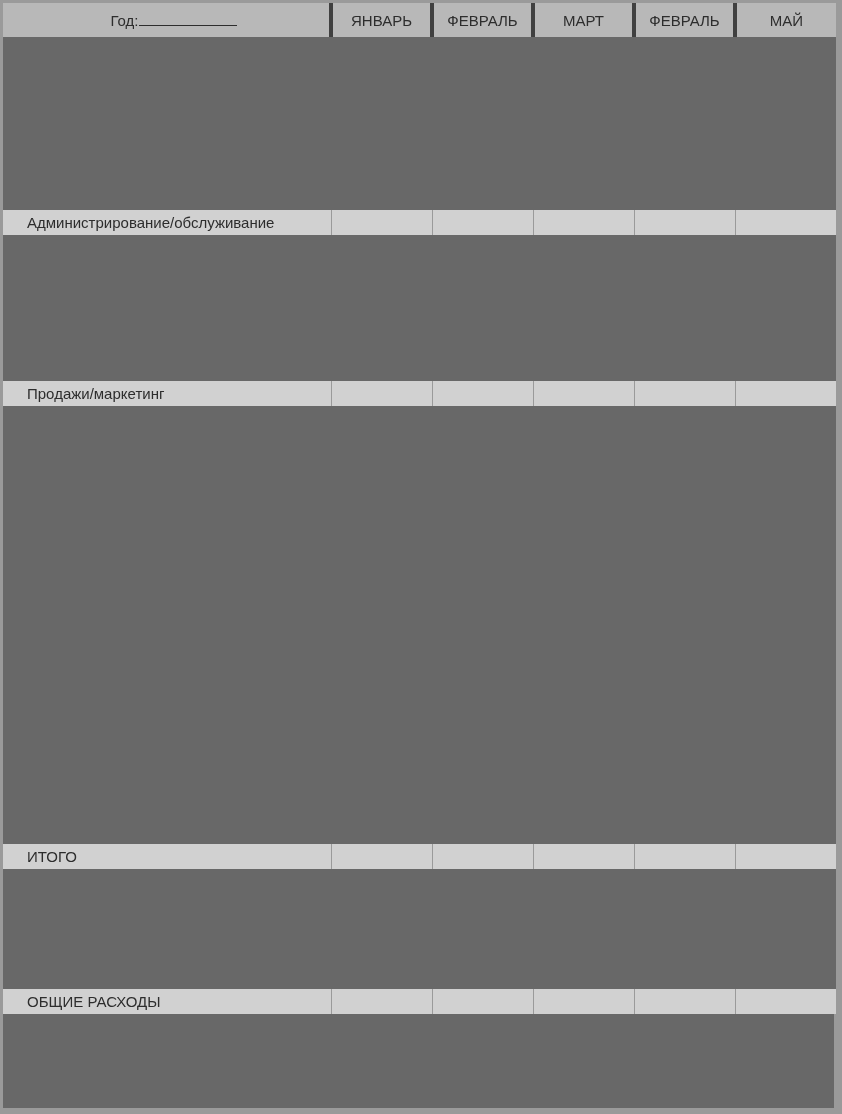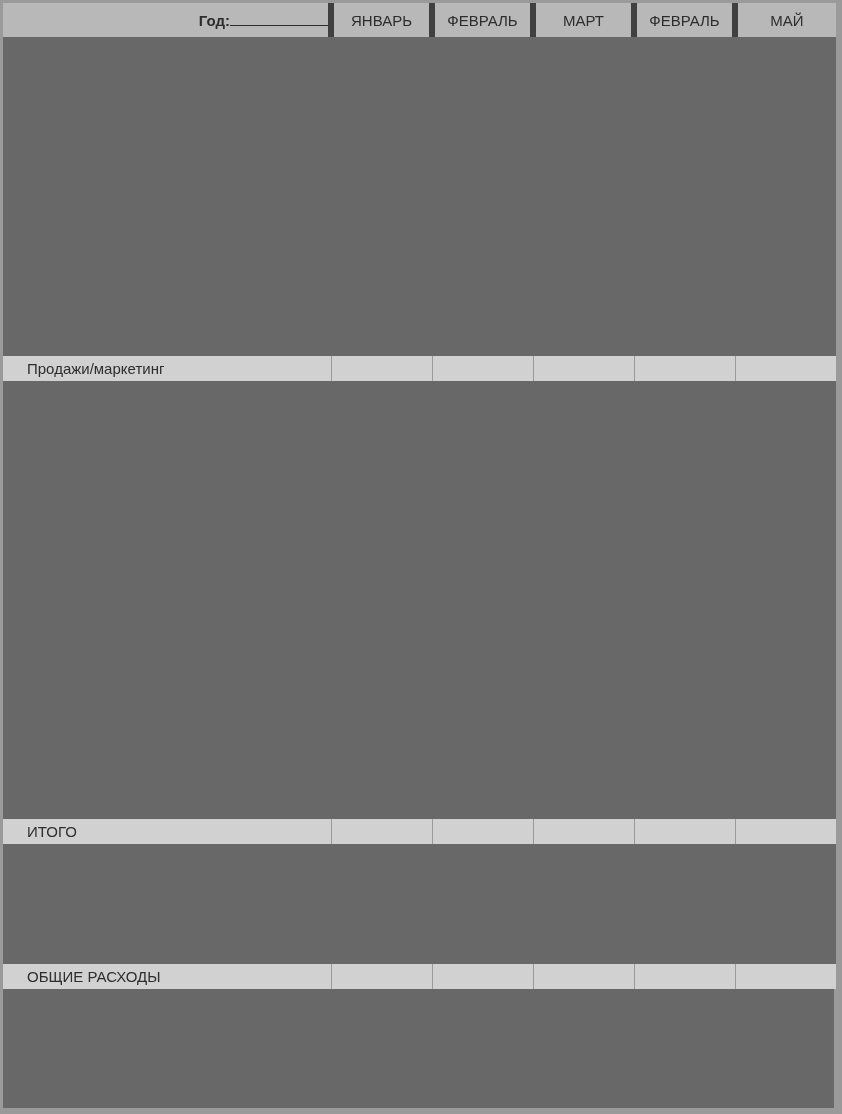--- a/index.html
+++ b/index.html
@@ -32,29 +32,28 @@
   }
   col.c-label { width: 328px; }
   col.c-month { width: 101px; }
   td, th { padding: 0; }
   .hdr-row td {
     background: #b8b8b8;
     color: #2d2d2d;
     font-size: 15px;
     font-weight: normal;
     height: 34px;
-    border-left: 6px solid #404040;
+    border-left: 4px solid #404040;
     text-align: center;
     vertical-align: middle;
   }
   .hdr-row td.first {
-    text-align: right;
+    text-align: center;
     padding-left: 15px;
     border-left: none;
-    font-weight: bold;
   }
   .year-prefix { display: inline; }
   .year-line {
     display: inline-block;
     border-bottom: 1px solid #2d2d2d;
     width: 98px;
     height: 13px;
     vertical-align: baseline;
     margin-left: 0px;
   }
@@ -106,20 +105,28 @@
       <td>ЯНВАРЬ</td>
       <td>ФЕВРАЛЬ</td>
       <td>МАРТ</td>
       <td>ФЕВРАЛЬ</td>
       <td>МАЙ</td>
     </tr>
 
     <tr class="gap-row gap-h1">
           <td colspan="6"></td>
         </tr>
+    <tr class="cat-row">
+      <td class="first">Администрирование/обслуживание</td>
+      <td></td>
+      <td></td>
+      <td></td>
+      <td></td>
+      <td></td>
+    </tr>
 
     <tr class="gap-row gap-h2">
           <td colspan="6"></td>
         </tr>
     <tr class="cat-row">
       <td class="first">Продажи/маркетинг</td>
       <td></td>
       <td></td>
       <td></td>
       <td></td>

